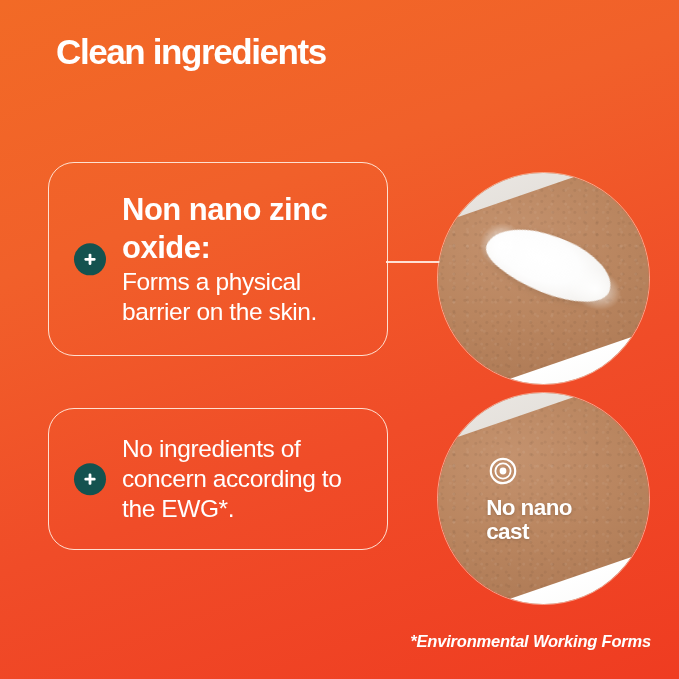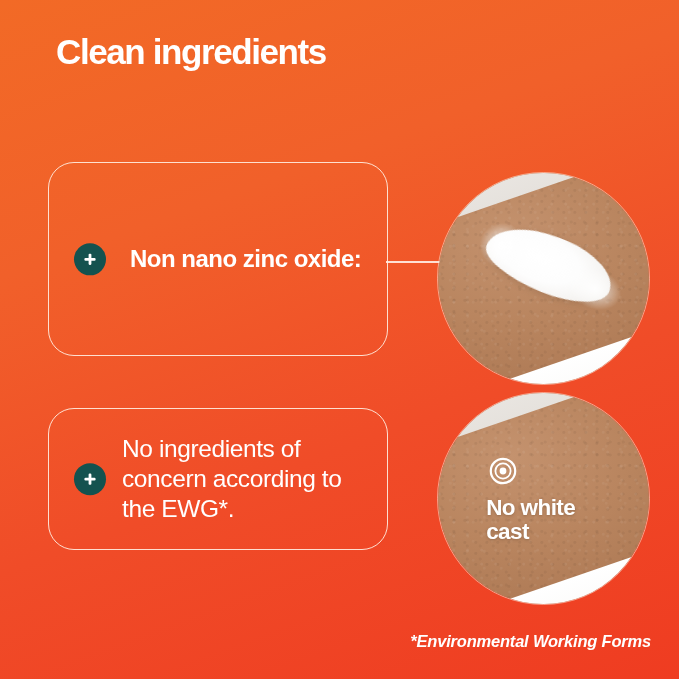--- a/index.html
+++ b/index.html
@@ -57,25 +57,24 @@
   .card-body {
     position: absolute;
     left: 73px;
     right: 14px;
     top: 50%;
     transform: translateY(-50%);
     color: #ffffff;
   }
 
   .card-heading {
-    font-size: 24px;
+    font-size: 31px;
     font-weight: 700;
     line-height: 1.22;
     letter-spacing: -0.5px;
-    margin-left: 8px;
   }
 
   .card-text {
     font-size: 24.5px;
     font-weight: 400;
     line-height: 1.22;
     letter-spacing: -0.4px;
   }
 
   
@@ -223,20 +222,21 @@
 
   <div class="card" id="card-zinc">
     <div class="card-body">
       <span class="plus-badge">
         <svg width="16" height="16" viewBox="0 0 16 16" aria-hidden="true">
           <rect x="6.6" y="2.4" width="2.8" height="11.2" rx="1.1" fill="#ffffff"></rect>
           <rect x="2.4" y="6.6" width="11.2" height="2.8" rx="1.1" fill="#ffffff"></rect>
         </svg>
       </span>
       <div class="card-heading">Non nano zinc oxide:</div>
+      <div class="card-text">Forms a physical barrier on the skin.</div>
     </div>
   </div>
 
   <div class="card" id="card-ewg">
     <div class="card-body">
       <span class="plus-badge">
         <svg width="16" height="16" viewBox="0 0 16 16" aria-hidden="true">
           <rect x="6.6" y="2.4" width="2.8" height="11.2" rx="1.1" fill="#ffffff"></rect>
           <rect x="2.4" y="6.6" width="11.2" height="2.8" rx="1.1" fill="#ffffff"></rect>
         </svg>
@@ -256,20 +256,20 @@
     <div class="skin"></div>
     <div class="band-top"></div>
     <div class="band-bottom"></div>
 
     <div id="nocast-overlay">
       <svg id="target-icon" width="30" height="30" viewBox="0 0 30 30" aria-hidden="true">
         <circle cx="15" cy="15" r="12.2" fill="none" stroke="#ffffff" stroke-width="2.2"></circle>
         <circle cx="15" cy="15" r="7.6" fill="none" stroke="#ffffff" stroke-width="1.8"></circle>
         <circle cx="15" cy="15" r="3.4" fill="#ffffff"></circle>
       </svg>
-      <div id="nocast-label">No white
+      <div id="nocast-label">No nano
 cast</div>
     </div>
   </div>
 
   <div id="footnote">*Environmental Working Forms</div>
 
 </div>
 
 </body></html>

